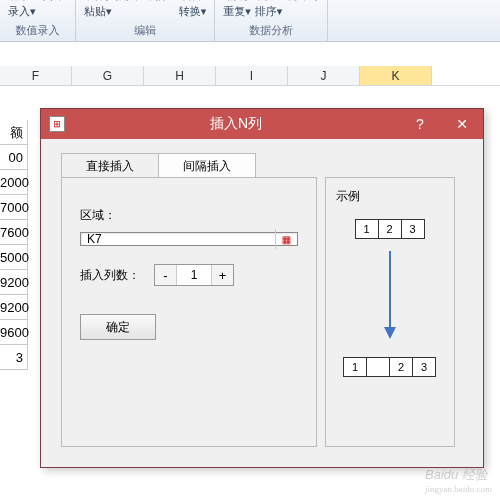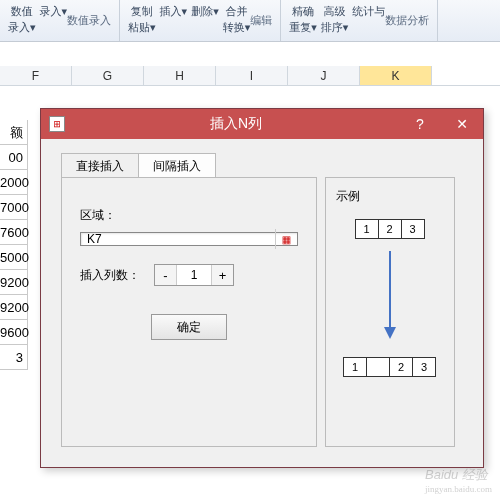--- a/index.html
+++ b/index.html
@@ -1,19 +1,19 @@
 <!DOCTYPE html>
 <html><head>
 <meta charset="utf-8">
 <style>
   * { box-sizing: border-box; margin: 0; padding: 0; }
   body { font-family: "Microsoft YaHei", SimSun, sans-serif; font-size: 12px; background: #fff; width: 500px; height: 500px; overflow: hidden; position: relative; }
   
   .ribbon { background: linear-gradient(#f6f8fb, #e6ecf5); height: 42px; border-bottom: 1px solid #c4cbd4; display: flex; }
-  .ribbon-group { display: flex; flex-direction: row; align-items: center; border-right: 1px solid #c8d0da; padding: 0 8px; height: 100%; justify-content: flex-end; }
+  .ribbon-group { display: flex; flex-direction: column; align-items: center; border-right: 1px solid #c8d0da; padding: 0 8px; height: 100%; justify-content: flex-end; }
   .ribbon-items { display: flex; gap: 4px; font-size: 11px; color: #3b4b61; padding-bottom: 2px; }
   .ribbon-item { display: flex; flex-direction: column; align-items: center; gap: 1px; }
   .ribbon-footer { font-size: 11px; color: #5b6b81; padding: 2px 0 3px; }
   
   .sheet { background: #fff; height: 78px; overflow: hidden; }
   .colheads { display: flex; height: 20px; border-bottom: 1px solid #d0d7de; }
   .colhead { flex: 0 0 72px; border-right: 1px solid #d0d7de; text-align: center; font-size: 12px; color: #333; background: #f3f5f8; line-height: 20px; }
   .colhead.sel { background: #ffe699; }
   
   .leftcol { position: absolute; left: 0; top: 120px; width: 28px; }
@@ -23,21 +23,21 @@
   .titlebar { height: 30px; background: #c75050; display: flex; align-items: center; }
   .titlebar .appico { width: 16px; height: 16px; margin: 0 8px; background: #fff; border: 1px solid #888; font-size: 9px; text-align: center; line-height: 14px; color: #c00; }
   .titlebar .title { flex: 1; text-align: center; color: #fff; font-size: 14px; }
   .titlebar .winbtns { display: flex; height: 100%; }
   .winbtn { width: 42px; display: flex; align-items: center; justify-content: center; color: #fff; font-size: 14px; }
   .winbtn.close { background: #c75050; }
   
   .dialog-body { position: relative; height: calc(100% - 30px); }
   
   .tabs { position: absolute; left: 20px; top: 14px; display: flex; }
-  .tab { border: 1px solid #bbb; background: #fdfdfd; padding: 4px 14px; font-size: 12px; border-bottom: none; margin-right: -1px; }
+  .tab { border: 1px solid #bbb; background: #fdfdfd; padding: 4px 24px; font-size: 12px; border-bottom: none; margin-right: -1px; }
   .tab.active { background: #f0f0f0; border-bottom: 1px solid #f0f0f0; }
   
   .hl { position: absolute; border: 3px solid #e815c4; pointer-events: none; }
   .hl1 { left: 54px; top: 146px; width: 62px; height: 36px; }
   .hl2 { left: 123px; top: 146px; width: 62px; height: 36px; }
   .hl3 { left: 98px; top: 218px; width: 204px; height: 36px; }
   .hl4 { left: 208px; top: 272px; width: 30px; height: 34px; }
   
   .panel { position: absolute; left: 20px; top: 38px; right: 166px; bottom: 20px; border: 1px solid #bbb; background: #f0f0f0; padding: 29px 18px; }
   .fieldrow { margin-bottom: 18px; }
@@ -46,21 +46,21 @@
   .rangebox input { flex: 1; border: none; outline: none; padding: 0 6px; font-size: 12px; font-family: inherit; background: transparent; }
   .rangebtn { width: 22px; height: 20px; border-left: 1px solid #ccc; display: flex; align-items: center; justify-content: center; font-size: 10px; color: #c00; cursor: pointer; }
   
   .stepper { display: flex; align-items: center; gap: 14px; }
   .stepper .fieldlabel { margin: 0; }
   .stepctrl { display: flex; border: 1px solid #999; background: #fff; height: 22px; }
   .stepbtn { width: 22px; border: none; background: #f4f4f4; cursor: pointer; font-size: 13px; border-right: 1px solid #ccc; }
   .stepbtn:last-child { border-right: none; border-left: 1px solid #ccc; }
   .stepval { width: 34px; border: none; text-align: center; font-size: 12px; outline: none; }
   
-  .btnrow { display: flex; gap: 24px; margin-top: 28px; justify-content: center; }
+  .btnrow { display: flex; gap: 24px; margin-top: 28px; justify-content: center; flex-direction: column; }
   .dlgbtn { width: 76px; height: 26px; border: 1px solid #999; background: linear-gradient(#fafafa,#e4e4e4); font-size: 12px; cursor: pointer; font-family: inherit; }
   
   .example { position: absolute; right: 28px; top: 38px; width: 130px; bottom: 20px; border: 1px solid #bbb; background: #f0f0f0; padding: 10px; }
   .example .extitle { font-size: 12px; text-align: left; margin-bottom: 14px; }
   .extable { display: flex; justify-content: center; margin-bottom: 6px; }
   .excell { width: 24px; height: 20px; border: 1px solid #333; margin-left: -1px; text-align: center; line-height: 18px; font-size: 11px; background: #fff; }
   .excell.empty { background: #fff; }
   .arrow { display: flex; justify-content: center; margin: 10px 0 18px; }
   .arrow svg { width: 18px; height: 90px; }
   

